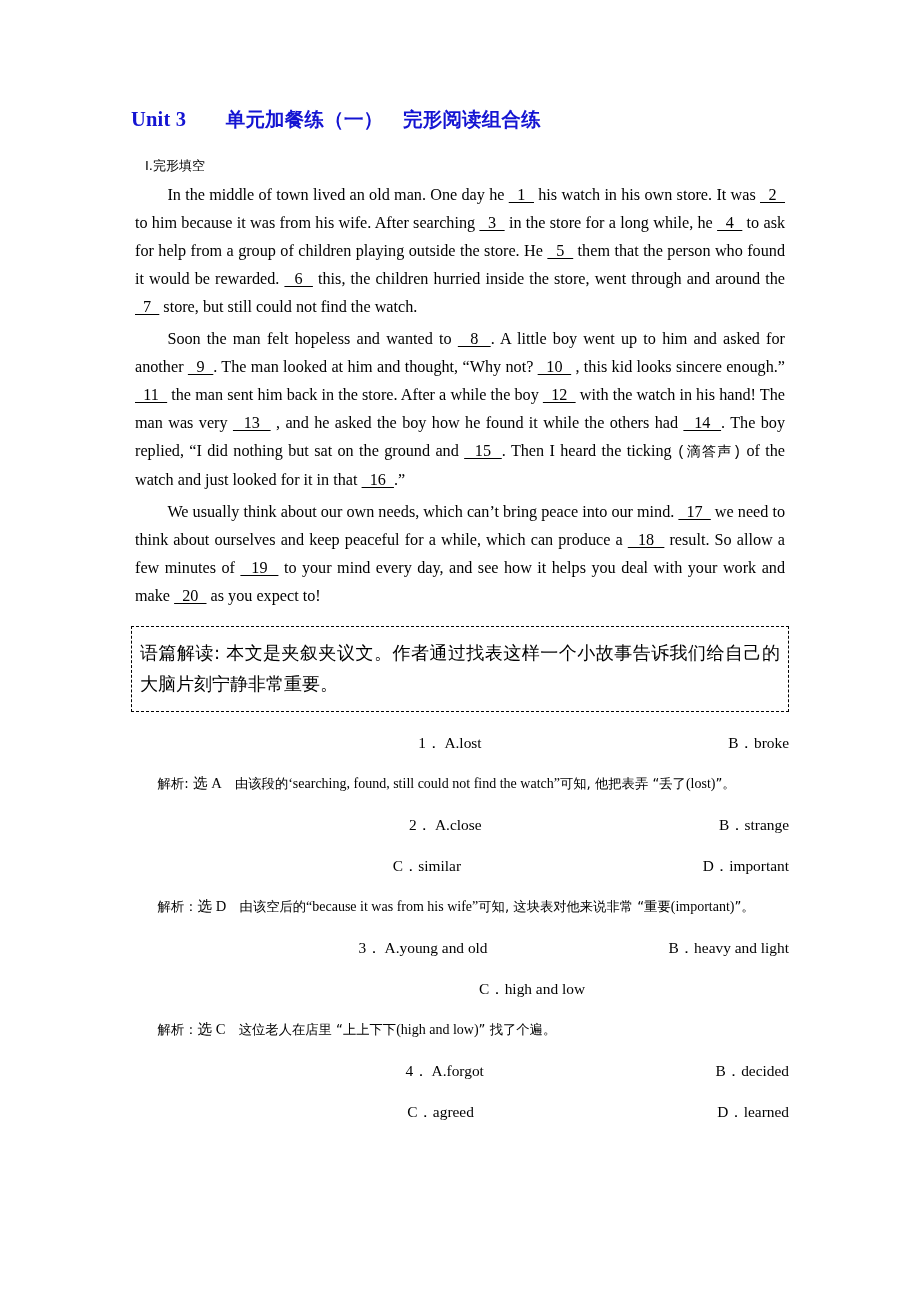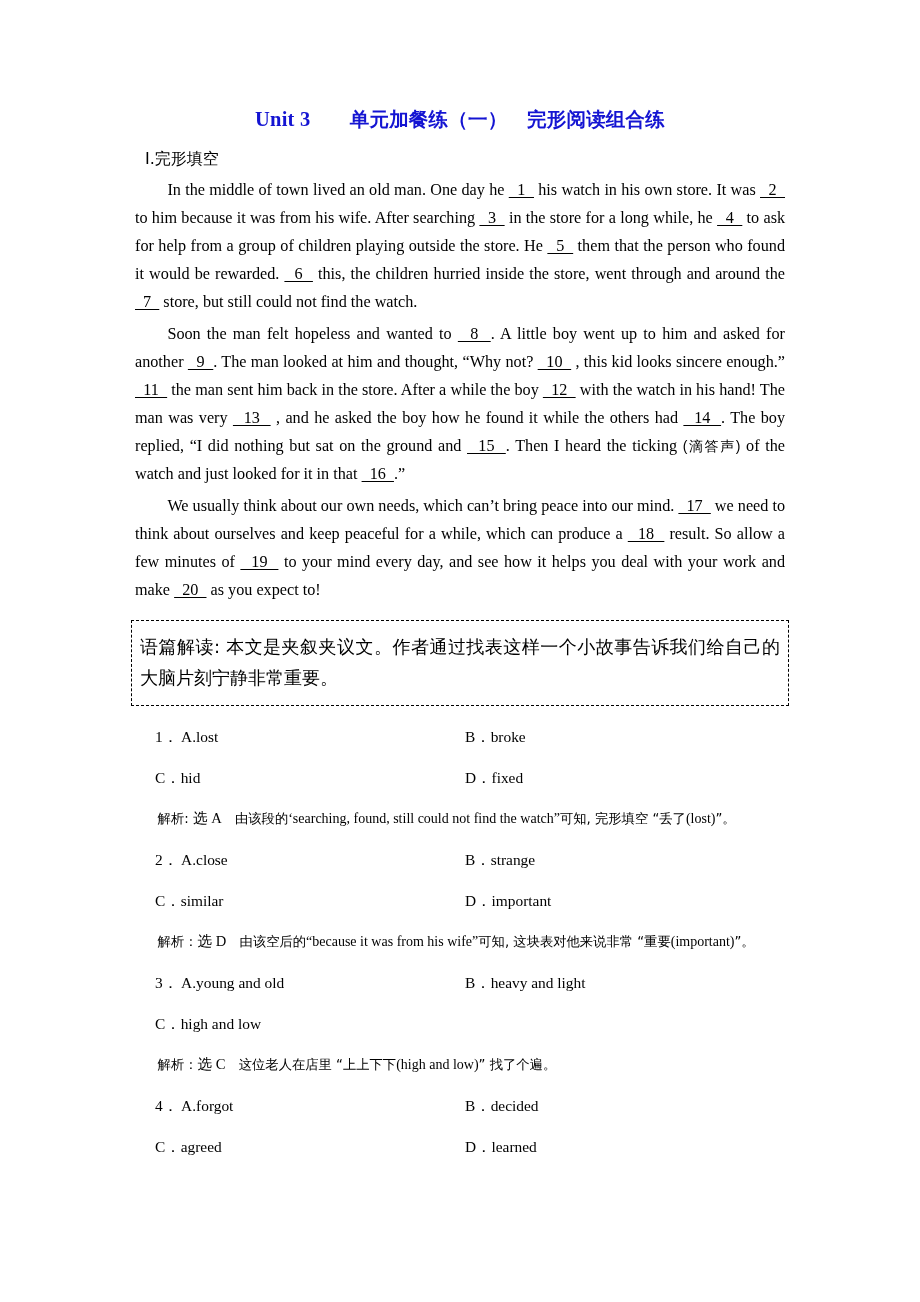--- a/index.html
+++ b/index.html
@@ -26,39 +26,38 @@
     left: 131px;
     top: 102px;
     width: 658px;
   }
 
   
   .doc-title {
     color: #1414d2;
     font-weight: bold;
     font-size: 20.5px;
-    text-align: center;
     letter-spacing: 0.2px;
     line-height: 1.25;
     margin: 0 0 0 0;
     padding-top: 5px;
     white-space: pre;
   }
   .doc-title .u3 { font-family: "Liberation Serif", serif; }
   .doc-title .cn {
     font-family: "DejaVu Sans", sans-serif;
     font-weight: bold;
     font-size: 19.5px;
   }
 
   
   .section-heading {
     font-family: "DejaVu Sans", sans-serif;
-    font-size: 16px;
-    margin-top: 16px;
+    font-size: 13px;
+    margin-top: 24px;
     margin-bottom: 6px;
     padding-left: 14px;
     letter-spacing: 0px;
   }
 
   
   .passage p {
     margin: 4px;
     font-size: 16.2px;
     line-height: 28px;
@@ -67,21 +66,21 @@
     text-indent: 2em;
     hyphens: none;
   }
   .passage p.cont { text-indent: 2em; }
   .blank {
     text-decoration: underline;
     text-underline-offset: 2px;
     white-space: pre;
   }
   .cn-inline {
-    font-family: Liberation Sans, sans-serif;
+    font-family: Liberation Mono, monospace;
     font-size: 14px;
   }
 
   
   .analysis-box {
     margin-top: 16px;
     border: 1px dashed #000000;
     padding: 10px 8px 12px 8px;
     box-sizing: border-box;
     width: 658px;
@@ -96,20 +95,21 @@
   }
 
   
   .questions { margin-top: 10px; }
   .q-block { margin-bottom: 0px; }
   .opt-row {
     display: flex;
     font-size: 15.4px;
     line-height: 41px;
     padding-left: 24px;
+    justify-content: flex-end;
   }
   .opt-row .col {
     width: 310px;
     white-space: pre;
   }
   .opt-row .col.second { width: auto; }
   .q-num { white-space: pre; }
 
   .explain {
     font-family: "DejaVu Sans", sans-serif;
@@ -148,25 +148,21 @@
     <div class="analysis-box">
       <p>语篇解读: 本文是夹叙夹议文。作者通过找表这样一个小故事告诉我们给自己的大脑片刻宁静非常重要。</p>
     </div>
 
     <div class="questions">
         <div class="q-block">
           <div class="opt-row">
             <div class="col"><span class="q-num">1． </span>A.lost</div>
             <div class="col second">B．broke</div>
           </div>
-          <div class="opt-row">
-            <div class="col">C．hid</div>
-            <div class="col second">D．fixed</div>
-          </div>
-          <p class="explain"><span>解析: </span><span class="pick">选 A</span><span>　由该段的</span><span class="en">‘searching, found, still could not find the watch”</span><span>可知, 完形填空 “丢了</span><span class="en">(lost)</span><span>”。</span></p>
+          <p class="explain"><span>解析: </span><span class="pick">选 A</span><span>　由该段的</span><span class="en">‘searching, found, still could not find the watch”</span><span>可知, 他把表弄 “丢了</span><span class="en">(lost)</span><span>”。</span></p>
         </div>
         <div class="q-block">
           <div class="opt-row">
             <div class="col"><span class="q-num">2． </span>A.close</div>
             <div class="col second">B．strange</div>
           </div>
           <div class="opt-row">
             <div class="col">C．similar</div>
             <div class="col second">D．important</div>
           </div>

